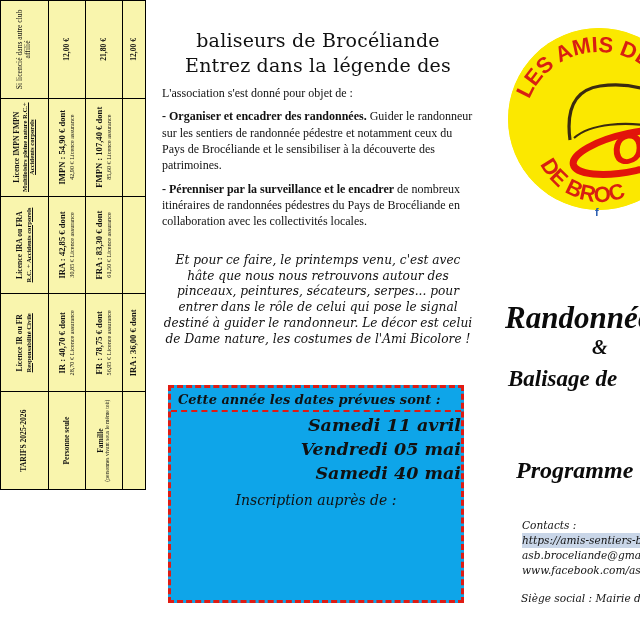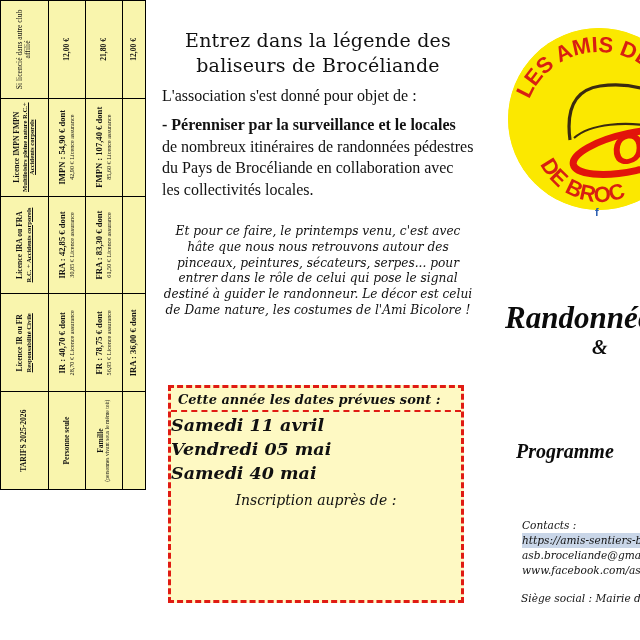--- a/index.html
+++ b/index.html
@@ -34,39 +34,39 @@
   td.club{font-size:8.6px;font-weight:bold;}
   td.clubhdr{font-size:7px;font-weight:normal;}
 
   
   #center{position:absolute;left:162px;top:28px;width:312px;}
   .title-fancy{
     text-align:center;font-size:19px;line-height:1.32;color:#111;
     font-family:"DejaVu Serif",serif;font-weight:400;letter-spacing:.2px;
   }
   .body-p{
-    font-size:16px;line-height:1.36;margin:7px 0 0 0;text-align:left;
+    font-size:12px;line-height:1.36;margin:7px 0 0 0;text-align:left;
   }
   .body-p b{font-weight:bold;}
   .italic-block{
     margin-top:23px;text-align:center;font-style:italic;
     font-size:12.2px;line-height:1.30;font-family:"DejaVu Serif",serif;
   }
 
   
   #dates-box{
     position:absolute;left:168px;top:385px;width:296px;height:218px;
-    background:#fef9c3;border:3px dashed #e01b13;box-sizing:border-box;
+    background:#0ea5e9;border:3px dashed #e01b13;box-sizing:border-box;
   }
   #dates-head{
     font-style:italic;font-weight:bold;font-size:13px;padding:4px 0 3px 7px;
     border-bottom:2px dashed #e01b13;font-family:"DejaVu Serif",serif;
   }
   .date-line{
-    text-align:left;font-style:italic;font-weight:bold;
+    text-align:right;font-style:italic;font-weight:bold;
     font-size:17.5px;line-height:1.26;font-family:"DejaVu Serif",serif;
     margin-top:2px;
   }
   #dates-foot{
     margin-top:7px;text-align:center;font-style:italic;
     font-size:14px;line-height:1.3;font-family:"DejaVu Serif",serif;
   }
 
   
   #logo{
@@ -77,21 +77,21 @@
   .fb-mark{position:absolute;left:595px;top:206px;font-size:11px;font-weight:bold;
     color:#2a5db0;font-family:"Liberation Sans",sans-serif;}
 
   .r-head{
     position:absolute;font-style:italic;font-weight:bold;
     font-family:"Liberation Serif",serif;white-space:nowrap;color:#0b0b0b;
   }
   #r-rando{left:505px;top:300px;font-size:31px;}
   #r-amp{left:592px;top:336px;font-size:20px;}
   #r-balis{left:508px;top:366px;font-size:23px;}
-  #r-prog{left:516px;top:440px;font-size:20px;}
+  #r-prog{left:516px;top:457px;font-size:24px;}
 
   #contacts{
     position:absolute;left:522px;top:518px;width:130px;
     font-style:italic;font-size:10.6px;line-height:1.42;
     font-family:"DejaVu Serif",serif;white-space:nowrap;
   }
   #contacts .url{background:#c9d6e8;}
   #siege{
     position:absolute;left:521px;top:592px;width:132px;
     font-style:italic;font-size:10.6px;white-space:nowrap;
@@ -171,26 +171,29 @@
         <td class="price"></td>
         <td class="price"></td>
         <td class="club">12,00 €</td>
       </tr>
     </tbody>
       </table>
   </div>
 
   <div id="center">
     <div class="title-fancy">
+      <div>baliseurs de Brocéliande</div>
       <div>Entrez dans la légende des</div>
-      <div>baliseurs de Brocéliande</div>
     </div>
     <div class="body-p">L'association s'est donné pour objet de :</div>
     <div class="body-p">
-      <b>- Pérenniser par la surveillance et le locales</b><span> de nombreux itinéraires de randonnées pédestres du Pays de Brocéliande en collaboration avec les collectivités locales.</span>
+      <b>- Organiser et encadrer des randonnées.</b><span> Guider le randonneur sur les sentiers de randonnée pédestre et notamment ceux du Pays de Brocéliande et le sensibiliser à la découverte des patrimoines.</span>
+    </div>
+    <div class="body-p">
+      <b>- Pérenniser par la surveillance et le encadrer</b><span> de nombreux itinéraires de randonnées pédestres du Pays de Brocéliande en collaboration avec les collectivités locales.</span>
     </div>
     <div class="italic-block">Et pour ce faire, le printemps venu, c'est avec hâte que nous nous retrouvons autour des pinceaux, peintures, sécateurs, serpes... pour entrer dans le rôle de celui qui pose le signal destiné à guider le randonneur.  Le décor est celui de Dame nature, les costumes de l'Ami Bicolore !</div>
   </div>
 
   <div id="dates-box">
     <div id="dates-head">Cette année les dates prévues sont :</div>
     <div class="date-line">Samedi 11 avril</div>
     <div class="date-line">Vendredi 05 mai</div>
     <div class="date-line">Samedi 40 mai</div>
     <div id="dates-foot">
@@ -216,20 +219,21 @@
       <ellipse cx="124" cy="124" rx="60" ry="19" transform="rotate(-12 124 124)" fill="none" stroke="#e2140b" stroke-width="7"></ellipse>
       <text x="106" y="138" font-family="Liberation Sans, sans-serif" font-size="42" font-weight="bold" font-style="italic" fill="#e2140b" transform="rotate(-10 106 138)">OL</text>
       <circle cx="158" cy="72" r="3.4" fill="none" stroke="#3a2a10" stroke-width="1.6"></circle>
       <circle cx="156" cy="84" r="3.4" fill="none" stroke="#3a2a10" stroke-width="1.6"></circle>
     </svg>
   </div>
   <div class="fb-mark">f</div>
 
   <div class="r-head" id="r-rando">Randonnées</div>
   <div class="r-head" id="r-amp">&amp;</div>
+  <div class="r-head" id="r-balis">Balisage de</div>
   <div class="r-head" id="r-prog">Programme</div>
 
   <div id="contacts">
     <div>Contacts :</div>
     <div class="url">https://amis-sentiers-b</div>
     <div>asb.broceliande@gmail.</div>
     <div>www.facebook.com/as</div>
   </div>
   <div id="siege">Siège social : Mairie de</div>
 

